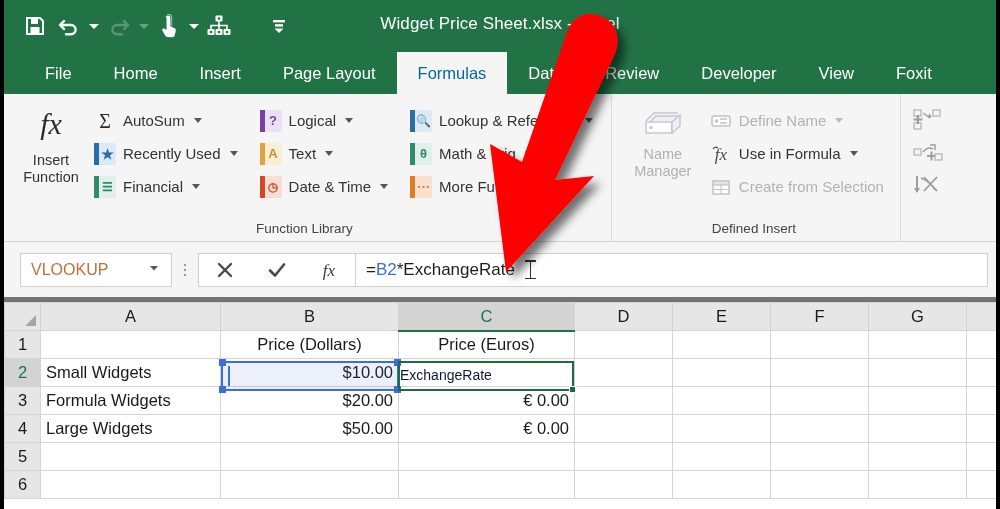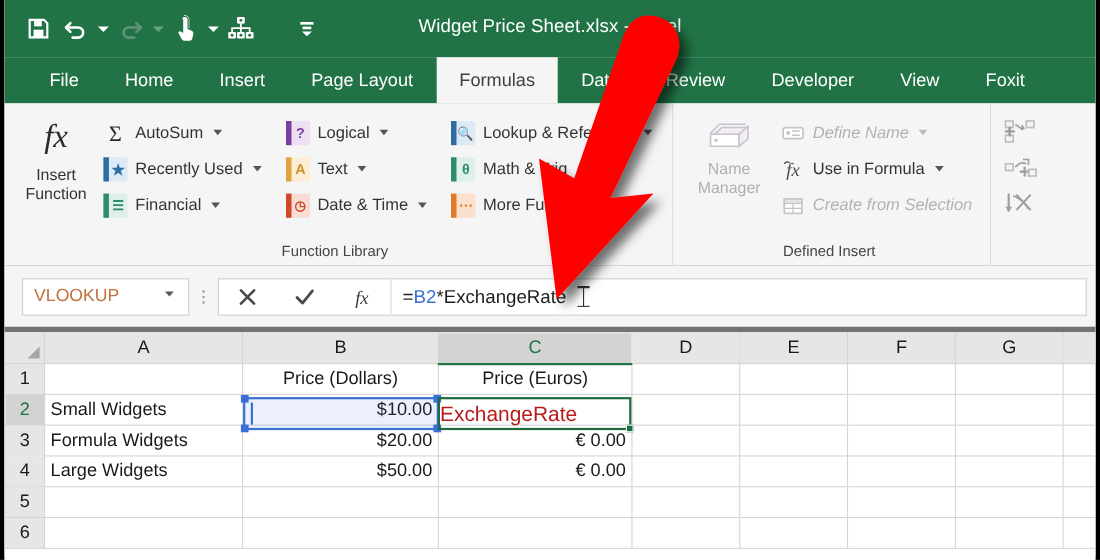--- a/index.html
+++ b/index.html
@@ -68,21 +68,21 @@
   .tab {
     height: 42px;
     padding: 0 21px;
     display: flex; align-items: center;
     color: #ffffff;
     font-size: 16.5px;
     white-space: nowrap;
   }
   .tab.active {
     background: #f5f5f5;
-    color: #404040;
+    color: #0369a1;
   }
 
   
   .ribbon {
     position: relative;
     height: 148px;
     background: #f5f5f5;
     border-bottom: 1px solid #d4d4d4;
     display: flex;
     align-items: stretch;
@@ -118,21 +118,21 @@
 
   .col-small { display: flex; flex-direction: column; justify-content: flex-start; padding-top: 4px; }
   .smallbtn {
     height: 33px;
     display: flex; align-items: center;
     padding: 0 4px;
     gap: 7px;
     white-space: nowrap;
   }
   .smallbtn .lbl { font-size: 15px; color: #333; }
-  .smallbtn.dim .lbl { color: #b2b2b2; font-style: italic; }
+  .smallbtn.dim .lbl { color: #b2b2b2; }
   .smallbtn .cd {
     width: 0; height: 0;
     border-left: 4.5px solid transparent;
     border-right: 4.5px solid transparent;
     border-top: 5px solid #555;
     margin-left: 2px;
   }
   .smallbtn.dim .cd { border-top-color: #bbb; }
 
   
@@ -286,22 +286,22 @@
   .refB2 .h {
     position: absolute; width: 7px; height: 7px;
     background: #3a6fd8;
   }
   .refB2 .h.tl { left: -4px; top: -4px; }
   .refB2 .h.tr { right: -4px; top: -4px; }
   .refB2 .h.bl { left: -4px; bottom: -4px; }
   .refB2 .h.br { right: -4px; bottom: -4px; }
   .celltext-overflow {
     position: absolute;
-    font-size: 19px;
-    color: #b91c1c;
+    font-size: 14px;
+    color: #0f172a;
     white-space: nowrap;
     pointer-events: none;
   }
   .editcaret {
     position: absolute;
     width: 2px;
     background: #1a1a1a;
   }
 
   

